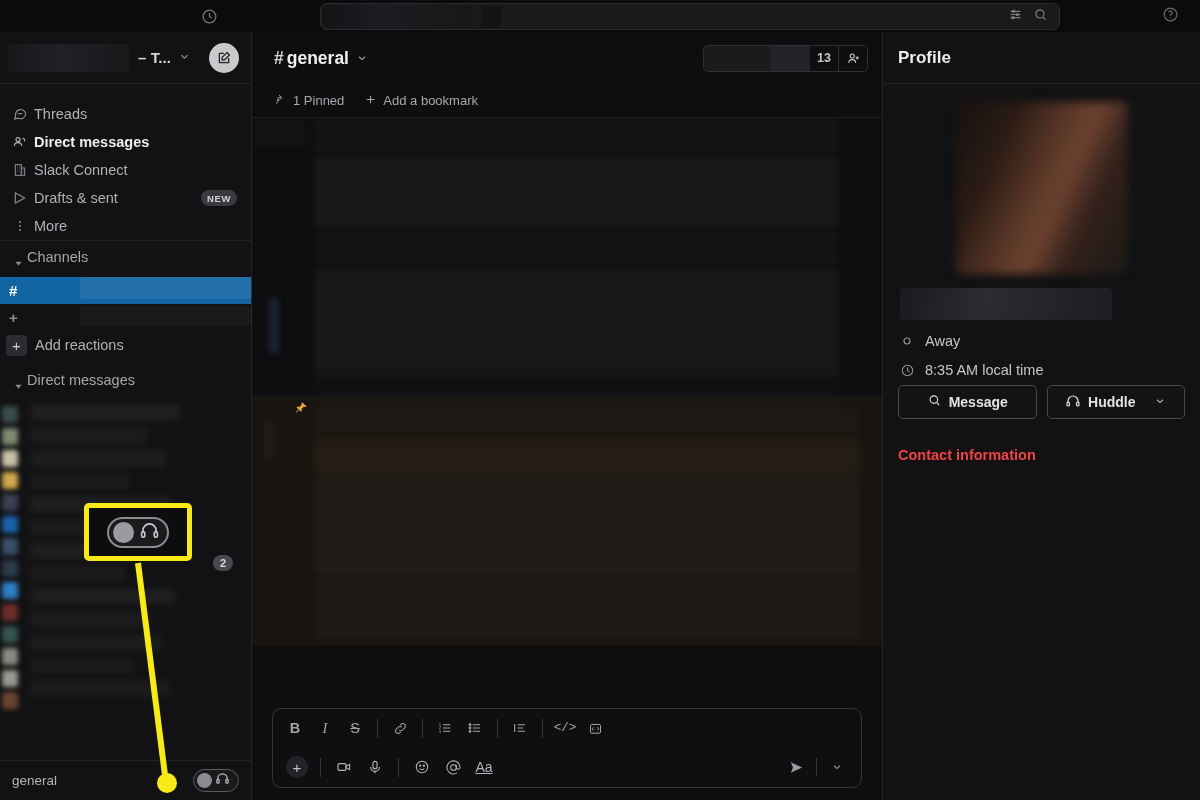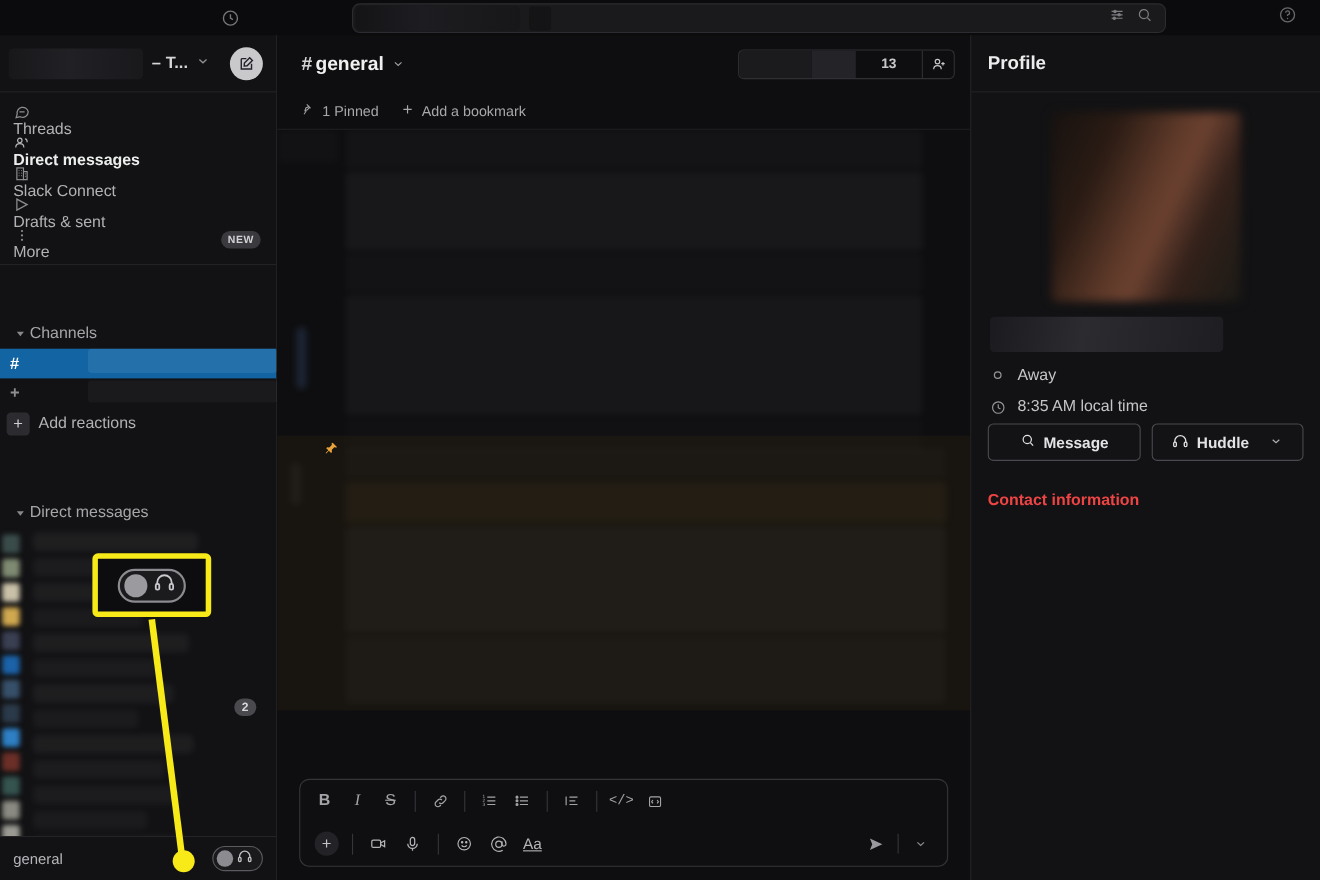--- a/index.html
+++ b/index.html
@@ -58,35 +58,35 @@
     letter-spacing: .1px; white-space: nowrap;
   }
   .ws-caret { margin-left: 7px; opacity: .72; }
   .compose-btn {
     margin-left: auto; width: 30px; height: 30px; border-radius: 50%;
     background: #c9c9cc; display: flex; align-items: center; justify-content: center;
   }
 
   .nav-list { padding: 10px 0 6px 0; border-bottom: 1px solid #222225; }
   .nav-item {
-    height: 28px; display: flex; align-items: flex-start; padding: 0 14px 0 12px;
-    color: #b2b2b6; font-size: 14.5px; position: relative; flex-direction: column;
+    height: 28px; display: flex; align-items: flex-end; padding: 0 14px 0 12px;
+    color: #b2b2b6; font-size: 14.5px; position: relative;
   }
   .nav-item .ic { width: 22px; display: flex; align-items: center; opacity: .82; }
   .nav-item.bold { color: #eceded; font-weight: 700; }
   .badge-new {
     margin-left: auto; background: #3a3a3e; color: #d3d3d6;
     font-size: 9.5px; font-weight: 700; letter-spacing: .6px;
     padding: 2.5px 6px; border-radius: 8px;
   }
 
   .section { padding-top: 8px; }
   .section-head {
-    height: 28px; display: flex; align-items: center; padding-left: 9px;
-    color: #a6a6aa; font-size: 14.5px; margin-top: 40px;
+    height: 28px; display: flex; padding-left: 9px;
+    color: #a6a6aa; font-size: 14.5px;
   }
   .tri { width: 18px; display: flex; align-items: center; justify-content: center; opacity: .8; }
 
   .chan-row {
     height: 27px; display: flex; align-items: center; padding-left: 9px; position: relative;
   }
   .chan-row.active { background: #1264a3; }
   .chan-hash { width: 20px; color: #cfd3d6; font-size: 15px; font-weight: 600; text-align: left; }
   .chan-row.active .chan-hash { color: #ffffff; }
   .chan-redact {
@@ -145,21 +145,21 @@
   }
   .ch-title { color: #f0f0f1; font-size: 17.5px; font-weight: 700; display: flex; align-items: center; }
   .ch-title .h { margin-right: 3px; opacity: .88; font-weight: 600; }
   .ch-caret { margin-left: 7px; opacity: .75; }
   .members-box {
     margin-left: auto; display: flex; align-items: center;
     border: 1px solid #303034; border-radius: 5px; height: 27px; overflow: hidden;
   }
   .mem-redact { width: 66px; height: 25px; background: #1b1b1e; }
   .mem-redact2 { width: 40px; height: 25px; background: #242428; }
-  .mem-count { color: #c9c9cc; font-size: 12.5px; font-weight: 700; padding: 0 23px; }
+  .mem-count { color: #c9c9cc; font-size: 12.5px; font-weight: 700; padding: 0 7px; }
   .mem-add { width: 29px; height: 25px; border-left: 1px solid #303034; display: flex; align-items: center; justify-content: center; }
 
   .bookmarks {
     height: 34px; display: flex; align-items: center; gap: 20px; padding-left: 22px;
     border-bottom: 1px solid #202023; color: #a8a8ac; font-size: 13px;
   }
   .bk { display: flex; align-items: center; gap: 6px; }
 
   .msgs { flex: 1; position: relative; overflow: hidden; }
   .msg-blob { position: absolute; border-radius: 3px; filter: blur(3.4px); }

